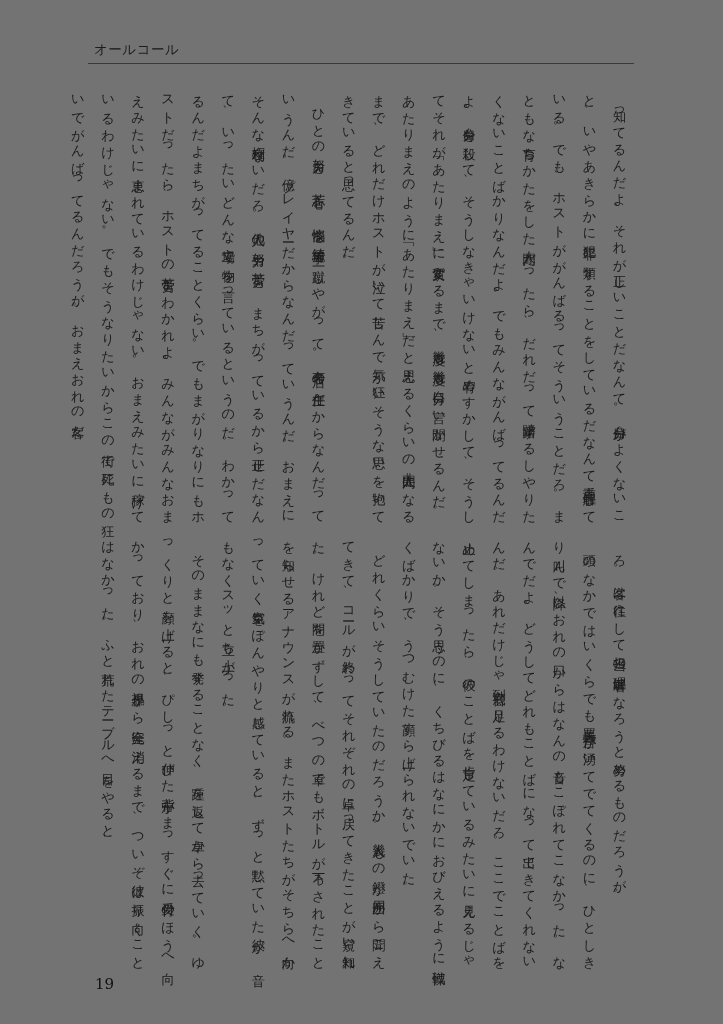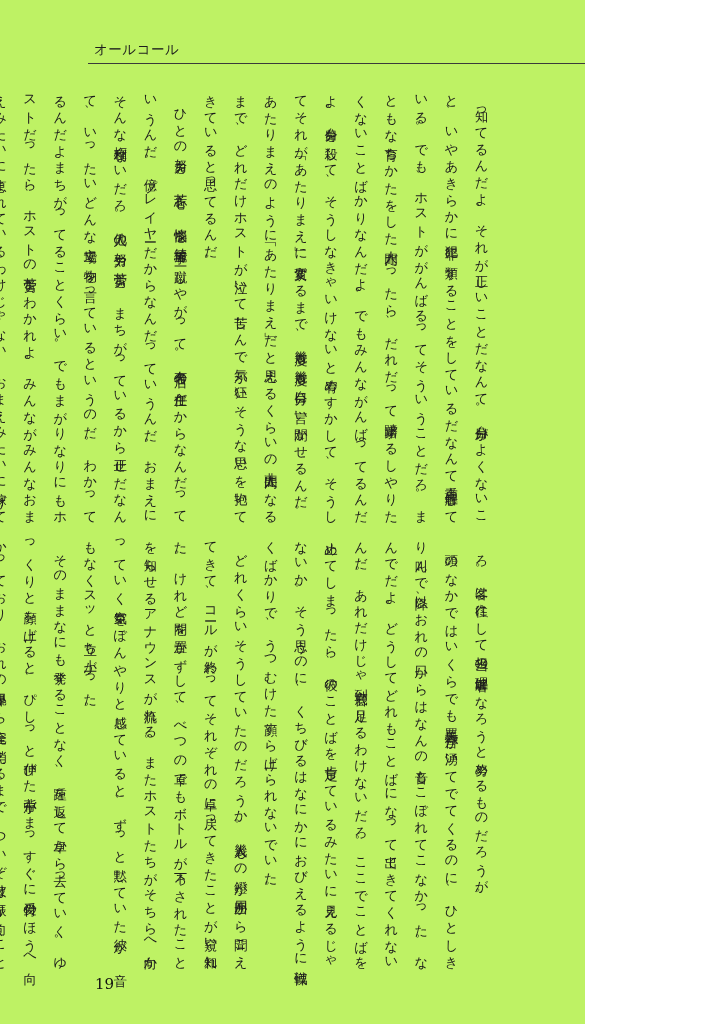--- a/index.html
+++ b/index.html
@@ -7,23 +7,23 @@
     padding: 0;
     background: #ffffff;
   }
   body {
     font-family: "DejaVu Serif", "Liberation Serif", serif;
     color: #1a1a1a;
   }
 
   .page {
     position: relative;
-    width: 585px;
+    width: 723px;
     height: 1024px;
-    background: #bef264;
+    background: #737373;
     overflow: hidden;
     box-sizing: border-box;
   }
 
   
   .header {
     position: absolute;
     left: 88px;
     top: 38px;
     width: 546px;

